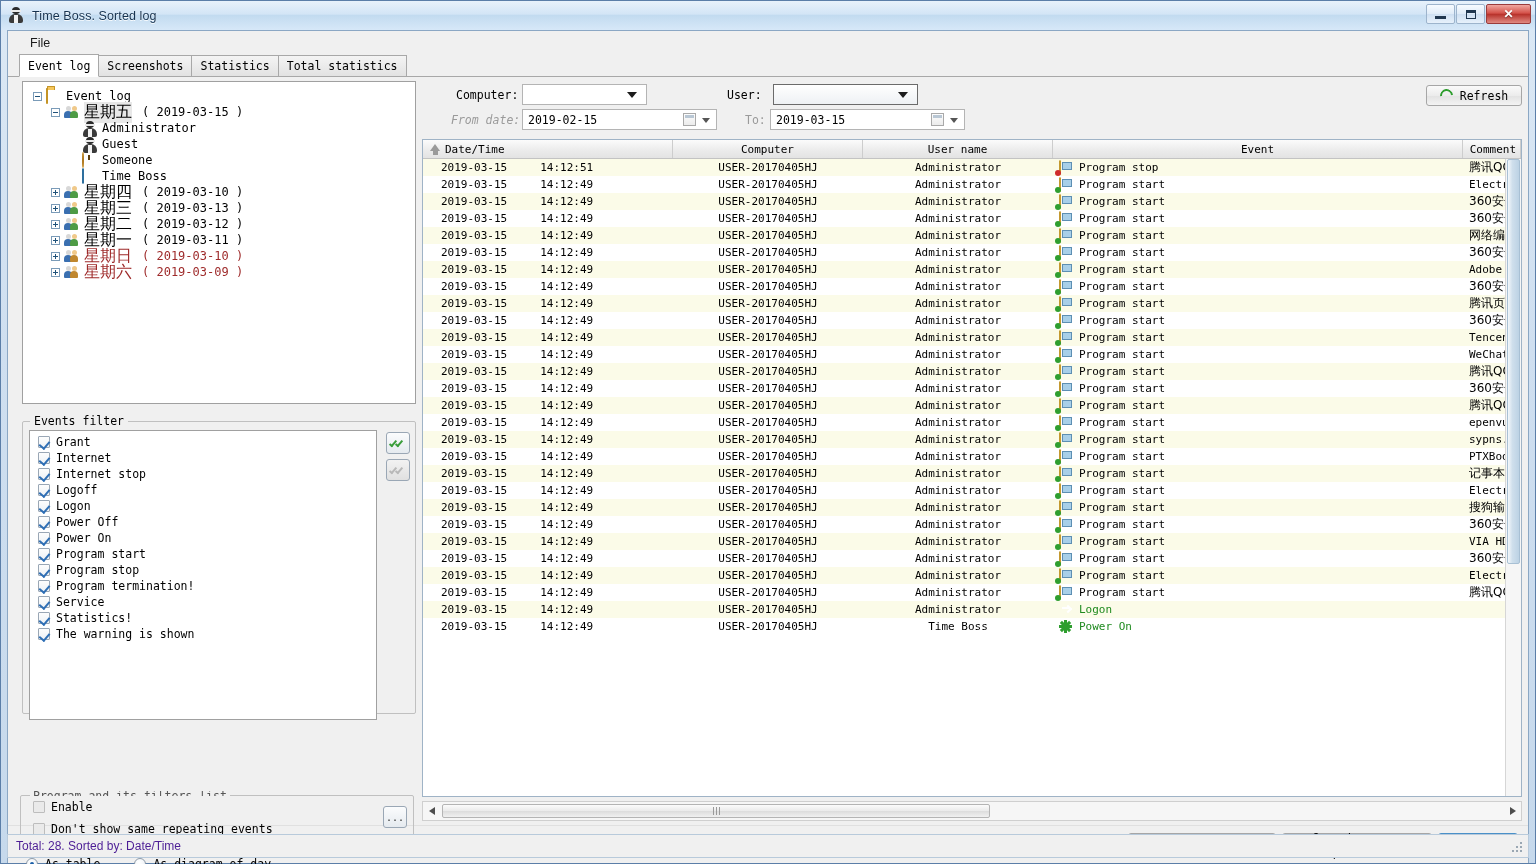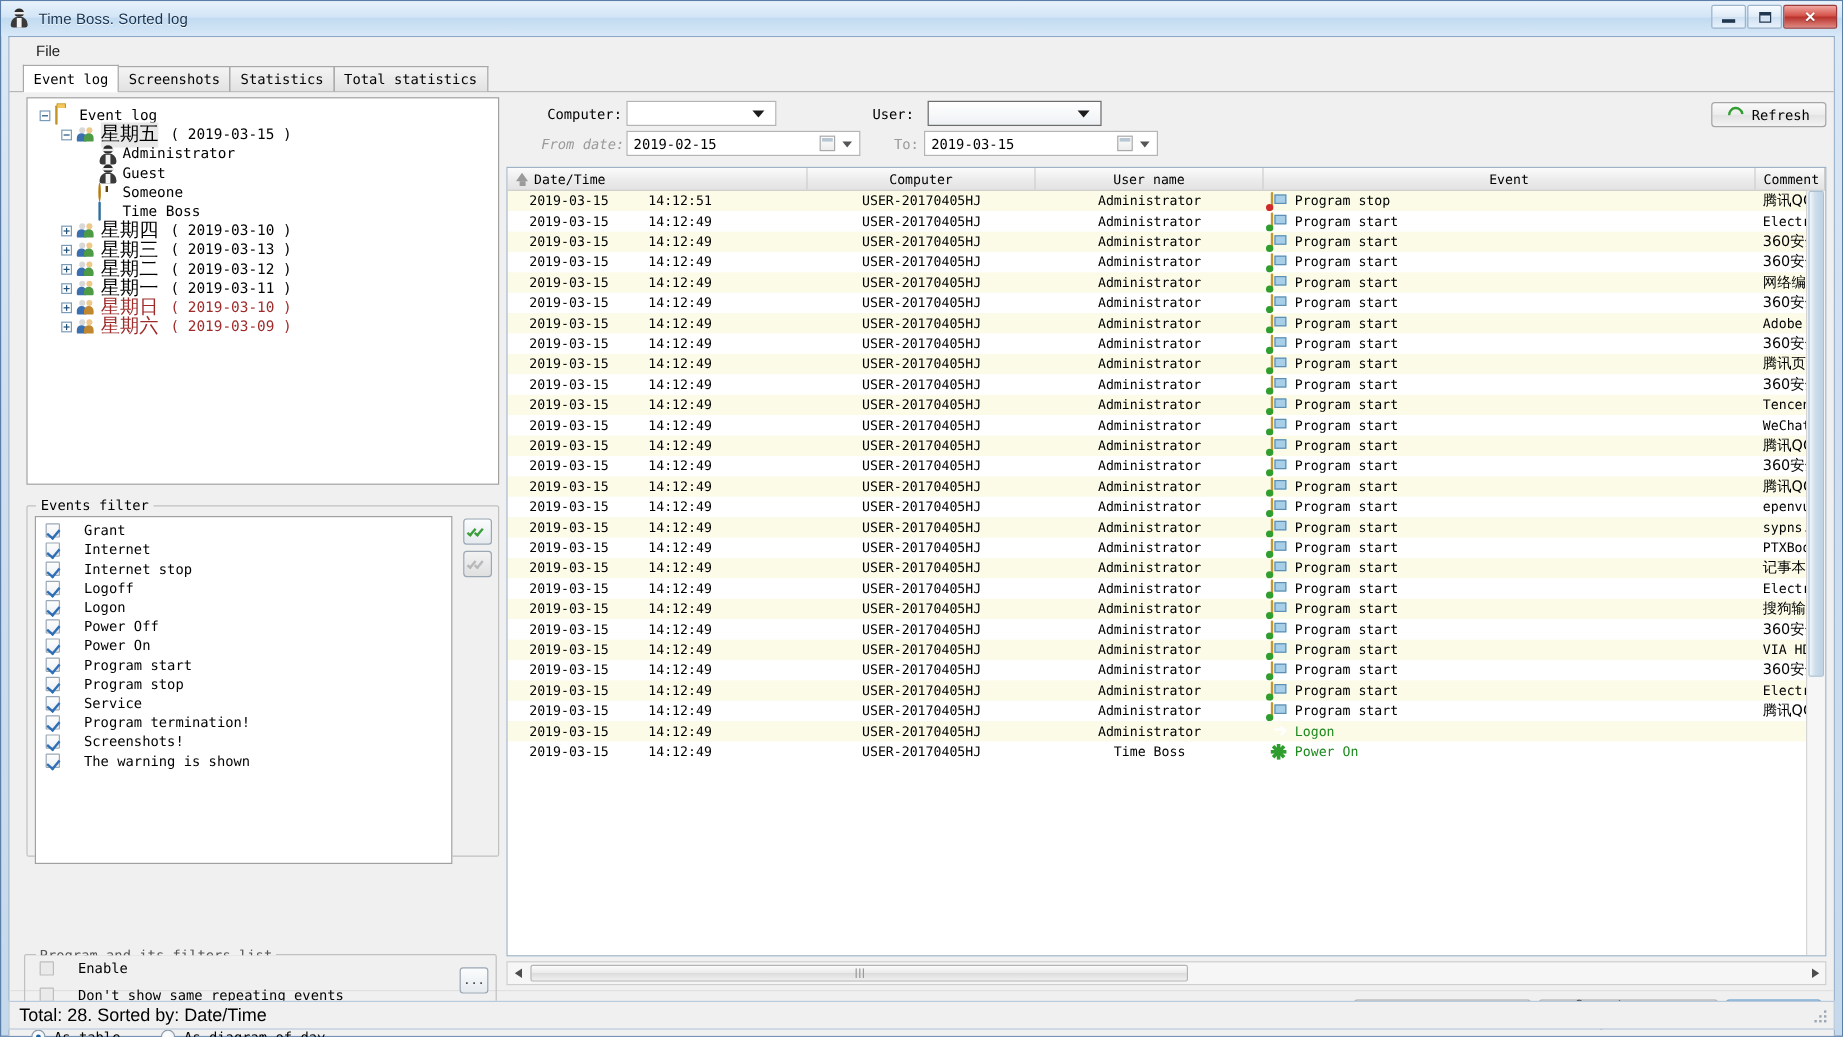--- a/index.html
+++ b/index.html
@@ -219,21 +219,21 @@
     background: #f0f0f0; padding: 0 4px;
     font-family: "DejaVu Sans Mono", monospace;
     font-size: 11.5px; color: #000; z-index: 2;
   }
   #filterlist {
     position: absolute; left: 7px; top: 16px;
     width: 348px; height: 290px;
     background: #fff; border: 1px solid #a0a0a0;
     overflow: hidden; padding-top: 3px;
   }
-  .chkrow { display:flex; align-items:center; height:16px; padding-left:8px;gap:14px; }
+  .chkrow { display:flex; align-items:center; height:16px; padding-left:8px; }
   .chkbox {
     width: 12px; height: 12px; flex: 0 0 12px; margin-right: 6px;
     border: 1px solid #9aa7b5; background: linear-gradient(to bottom,#fdfdfd,#eef2f6);
     position: relative; border-radius: 1px;
   }
   .chkbox.checked::after {
     content:''; position:absolute; left:2px; top:1.5px;
     width:5px; height:8px; border:solid #2f6fb5; border-width:0 2px 2px 0;
     transform: rotate(40deg);
   }
@@ -480,21 +480,21 @@
   }
 
   
   #statusbar {
     position: absolute; left: 6px; right: 6px; bottom: 5px;
     height: 24px;
     background: #f0f0f0;
     border: 1px solid #b8cadb;
     display: flex; align-items: center;
     padding-left: 8px;
-    font-size: 15px; color: #000000;
+    font-size: 12px; color: #4c1d95;
   }
   #statusbar .grip {
     position:absolute; right:4px; bottom:3px; width:12px; height:12px;
   }
   #statusbar .grip i {
     position:absolute; width:2px;height:2px;background:#9aa7b3;
   }
 </style>
 </head>
 <body>
@@ -680,29 +680,29 @@
               <div class="chkrow">
                 <span class="chkbox checked"></span>
                 <span class="chklabel">Program start</span>
               </div>
               <div class="chkrow">
                 <span class="chkbox checked"></span>
                 <span class="chklabel">Program stop</span>
               </div>
               <div class="chkrow">
                 <span class="chkbox checked"></span>
-                <span class="chklabel">Service</span>
+                <span class="chklabel">Program termination!</span>
               </div>
               <div class="chkrow">
                 <span class="chkbox checked"></span>
-                <span class="chklabel">Program termination!</span>
+                <span class="chklabel">Service</span>
               </div>
               <div class="chkrow">
                 <span class="chkbox checked"></span>
-                <span class="chklabel">Screenshots!</span>
+                <span class="chklabel">Statistics!</span>
               </div>
               <div class="chkrow">
                 <span class="chkbox checked"></span>
                 <span class="chklabel">The warning is shown</span>
               </div>
             </div>
           <div class="sidebtn b1">
             <span class="dblcheck">
                 <i></i>
                 <i></i>

